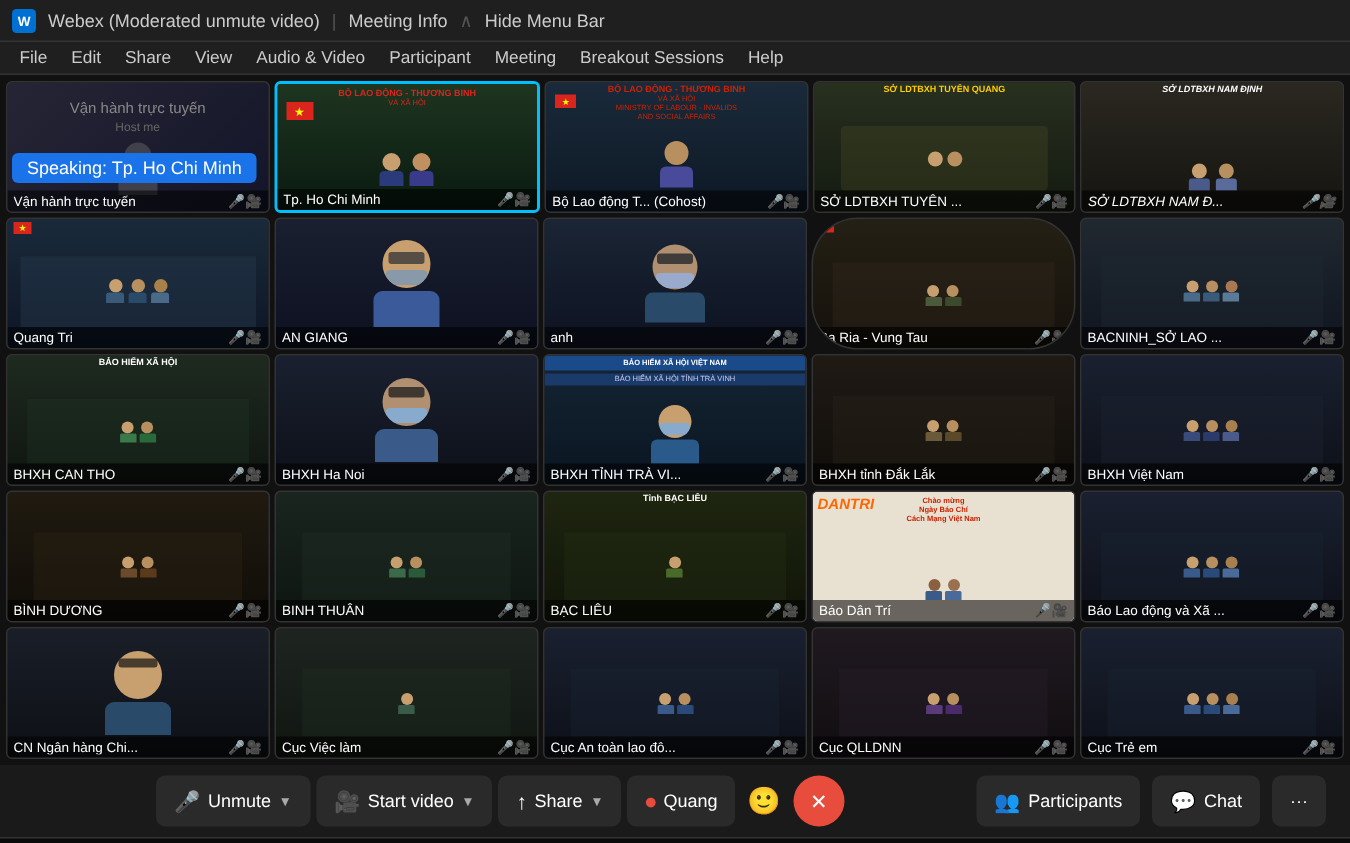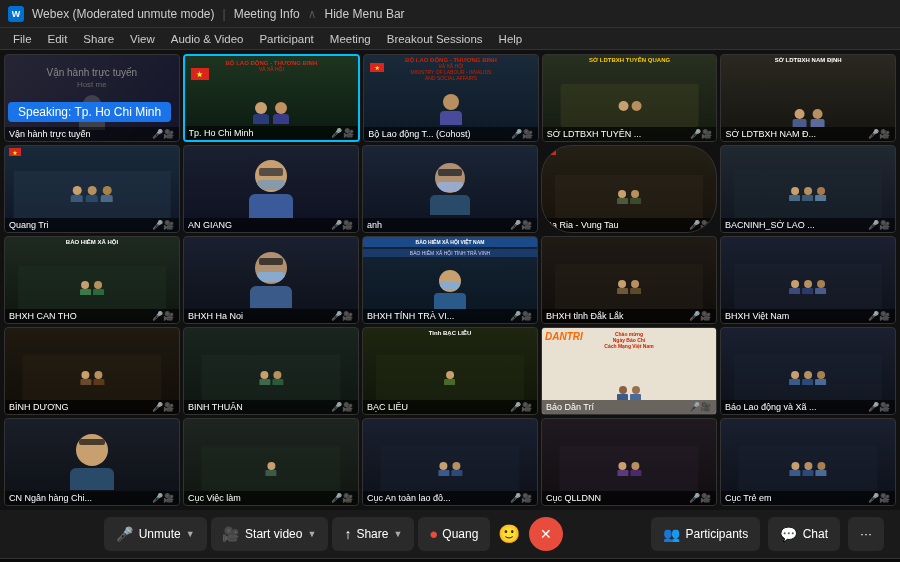--- a/index.html
+++ b/index.html
@@ -250,21 +250,21 @@
     .bg-slate { background: linear-gradient(135deg, #252535 0%, #15152a 100%); }
   </style>
 </head>
 <body>
 
 <div class="title-bar">
   <div class="title-bar-left">
     <div class="title-bar-favicon">
       <span style="color:#fff;font-size:9px;font-weight:bold;">W</span>
     </div>
-    <span class="title-bar-title">Webex (Moderated unmute mode)</span>
+    <span class="title-bar-title">Webex (Moderated unmute video)</span>
     <span class="title-bar-sep">|</span>
     <span class="title-bar-title" style="cursor:pointer;">Meeting Info</span>
     <span class="title-bar-sep">∧</span>
     <span class="title-bar-title" style="cursor:pointer;">Hide Menu Bar</span>
   </div>
 </div>
 
 <div class="menu-bar">
   <span class="menu-item">File</span>
   <span class="menu-item">Edit</span>
@@ -374,21 +374,21 @@
               </div>
             </div>
           </div>
         </div>
         <div class="cell-label">
           <span class="cell-label-text">SỞ LDTBXH TUYÊN ...</span>
           <span class="cell-icons">🎤🎥</span>
         </div>
       </div>
 
-      <div class="video-cell" style="background:linear-gradient(180deg,#2a2820 0%,#151410 100%);">
+      <div class="video-cell" style="background:linear-gradient(180deg,#2a2820 0%,#151410 100%);font-style:italic;">
         <div class="vc-content">
           <div style="width:100%;height:100%;position:relative;">
             <div style="position:absolute;top:2px;left:50%;transform:translateX(-50%);white-space:nowrap;">
               <div style="color:#fff;font-size:6px;font-weight:bold;text-align:center;">SỞ LDTBXH NAM ĐỊNH</div>
             </div>
             <div style="position:absolute;bottom:14px;left:50%;transform:translateX(-50%);width:80%;display:flex;justify-content:center;gap:4px;">
               <div style="display:flex;flex-direction:column;align-items:center;">
                 <div style="width:10px;height:10px;border-radius:50%;background:#c8a070;"></div>
                 <div style="width:14px;height:8px;background:#4a5a8a;border-radius:2px 2px 0 0;"></div>
               </div>

